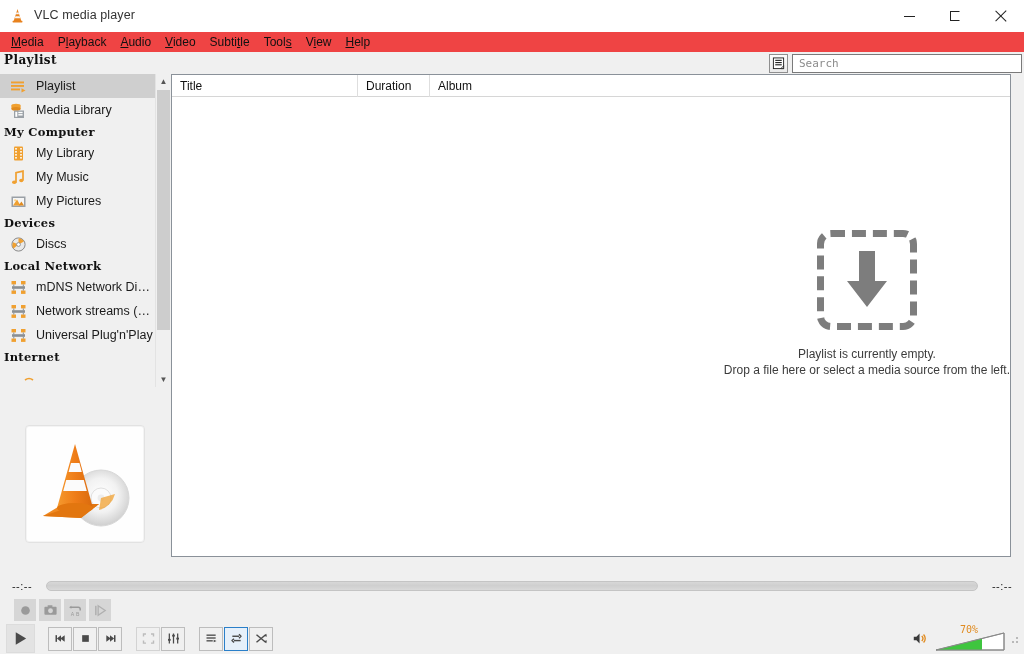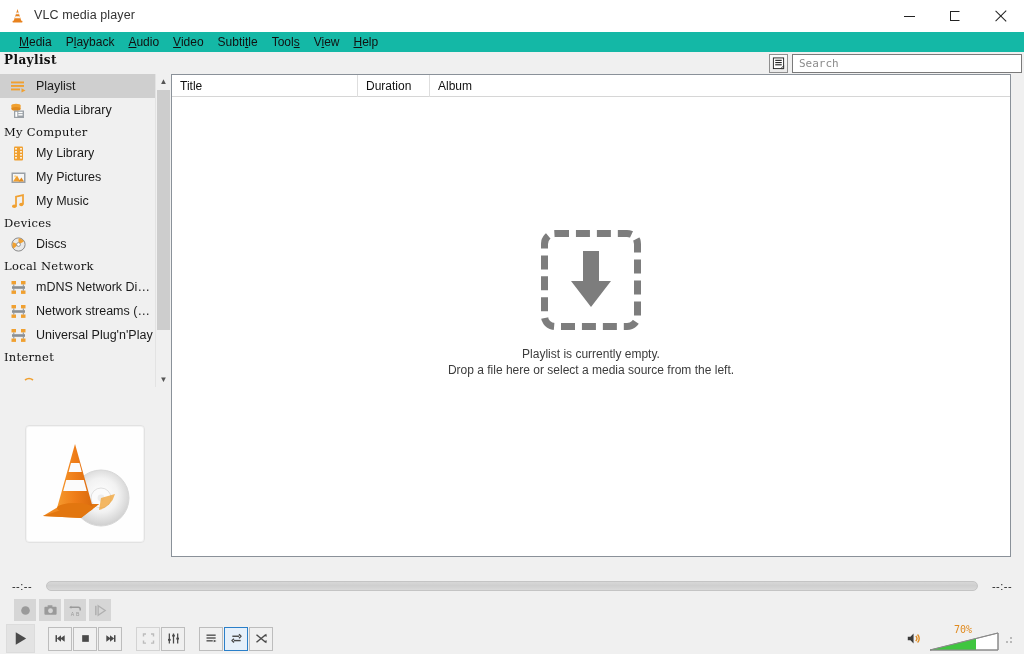--- a/index.html
+++ b/index.html
@@ -45,23 +45,23 @@
   .glyph-close::before, .glyph-close::after {
     content:""; position:absolute; left: 50%; top: 0; width: 1.3px; height: 15px;
     background: #222; transform-origin: center;
   }
   .glyph-close::before { transform: translate(-50%,-10%) rotate(45deg); }
   .glyph-close::after  { transform: translate(-50%,-10%) rotate(-45deg); }
 
   
   .menubar {
     height: 20px; flex: 0 0 20px;
-    background: #14b8a6;
-    display: flex; align-items: center;
-    padding-left: 12px;
+    background: #ef4444;
+    display: flex; align-items: center;
+    padding-left: 4px;
     font-size: 12px; color: #111;
   }
   .menu-item {
     padding: 2px 7px; cursor: default;
     font-family: "Liberation Sans", sans-serif;
     white-space: nowrap;
   }
   .menu-item u { text-decoration: underline; }
 
   
@@ -140,21 +140,21 @@
   .sb-arrow.top { position: absolute; top: 0; left: 0; }
   .sb-arrow.bot { position: absolute; bottom: 0; left: 0; }
   .sb-thumb {
     position: absolute; left: 1px; top: 16px;
     width: 13px; height: 240px;
     background: #cdcdcd;
   }
 
   .tree-header {
     font-family: "DejaVu Serif", serif;
-    font-weight: normal; font-size: 11.5px; color: #111;
+    font-weight: bold; font-size: 11.5px; color: #111;
     padding: 3px 0 2px 4px;
     letter-spacing: .3px;
   }
   .tree-row {
     height: 24px;
     display: flex; align-items: center;
     padding-left: 10px; gap: 9px;
     font-size: 12.5px; color: #1a1a1a;
     cursor: default;
   }
@@ -204,21 +204,21 @@
     padding-left: 8px;
     border-right: 1px solid #dedede;
     white-space: nowrap;
   }
   .pl-col.c-title { width: 186px; }
   .pl-col.c-dur   { width: 72px; }
   .pl-col.c-alb   { flex: 1 1 auto; border-right: 0; }
   .pl-body {
     flex: 1 1 auto;
     position: relative;
-    display: flex; align-items: center; justify-content: center;
+    display: flex; align-items: flex-end; justify-content: center;
     flex-direction: column;
     background: #ffffff;
   }
   .drop-wrap { margin-top: -46px; display: flex; flex-direction: column; align-items: center; }
   .drop-box {
     width: 100px; height: 100px;
     border: 7px dashed #7d7d7d;
     border-radius: 14px;
     display: flex; align-items: center; justify-content: center;
     margin-bottom: 16px;
@@ -285,21 +285,21 @@
     border: 1px solid #bdbdbd;
     display: flex; align-items: center; justify-content: center;
   }
   .cbtn.dim { border-color: #d3d3d3; }
   .cbtn.active {
     border: 1px solid #2a7fc9;
     background: #e6f0fa;
   }
   .vol-area {
     margin-left: auto; display: flex; align-items: center;
-    padding-right: 10px; gap: 6px;
+    padding-right: 4px; gap: 6px;
   }
   .vol-slider { position: relative; width: 72px; height: 26px; }
   .vol-pct {
     position: absolute; left: 26px; top: -2px;
     font-size: 10px; color: #e08a1e;
     font-family: "DejaVu Sans Mono", monospace;
   }
   .grip { width: 8px; height: 12px; position: relative; }
   .grip i {
     position: absolute; width: 2px; height: 2px; background: #b9b9b9;
@@ -410,39 +410,39 @@
                 <rect x="10.2" y="9" width="1.6" height="1.6" fill="#fff"></rect>
                 <rect x="10.2" y="12" width="1.6" height="1.6" fill="#fff"></rect>
               </svg>
             </span>
             <span class="lbl">My Library</span>
           </div>
 
           <div class="tree-row">
             <span class="tico">
               <svg viewBox="0 0 17 17" width="17" height="17">
+                <path d="M6 13.2V3.6l7-1.5v9.3" fill="none" stroke="#f0a030" stroke-width="1.7"></path>
+                <ellipse cx="4.3" cy="13.3" rx="2.3" ry="1.8" fill="#f0a030"></ellipse>
+                <ellipse cx="11.3" cy="11.5" rx="2.1" ry="1.7" fill="#f0a030"></ellipse>
+              </svg>
+            </span>
+            <span class="lbl">My Music</span>
+          </div>
+
+          <div class="tree-row">
+            <span class="tico">
+              <svg viewBox="0 0 17 17" width="17" height="17">
                 <rect x="1.5" y="3.5" width="14" height="10.5" fill="#9aa0a6"></rect>
                 <rect x="3" y="5" width="11" height="7.5" fill="#f6f6f6"></rect>
                 <polygon points="3,12.5 7,6.6 10.4,12.5" fill="#f0a030"></polygon>
                 <polygon points="8.6,12.5 11.4,8.4 14,12.5" fill="#e08a1e"></polygon>
                 <circle cx="5.2" cy="7.3" r="1.1" fill="#ffd27f"></circle>
               </svg>
             </span>
             <span class="lbl">My Pictures</span>
-          </div>
-
-          <div class="tree-row">
-            <span class="tico">
-              <svg viewBox="0 0 17 17" width="17" height="17">
-                <path d="M6 13.2V3.6l7-1.5v9.3" fill="none" stroke="#f0a030" stroke-width="1.7"></path>
-                <ellipse cx="4.3" cy="13.3" rx="2.3" ry="1.8" fill="#f0a030"></ellipse>
-                <ellipse cx="11.3" cy="11.5" rx="2.1" ry="1.7" fill="#f0a030"></ellipse>
-              </svg>
-            </span>
-            <span class="lbl">My Music</span>
           </div>
 
           <div class="tree-header">Devices</div>
 
           <div class="tree-row">
             <span class="tico">
               <svg viewBox="0 0 17 17" width="17" height="17">
                 <circle cx="8.5" cy="8.5" r="6.6" fill="#e9e9e9" stroke="#8a8a8a" stroke-width="1"></circle>
                 <path d="M8.5 2.2 A6.3 6.3 0 0 1 13.9 5.6 L8.5 8.5 Z" fill="#f0a030"></path>
                 <path d="M3.5 12.6 A6.3 6.3 0 0 1 3.1 6.2 L8.5 8.5 Z" fill="#f0a030"></path>

